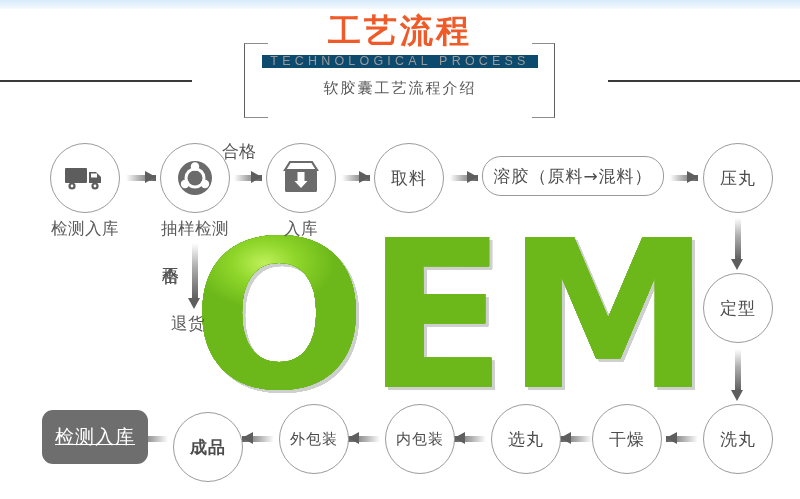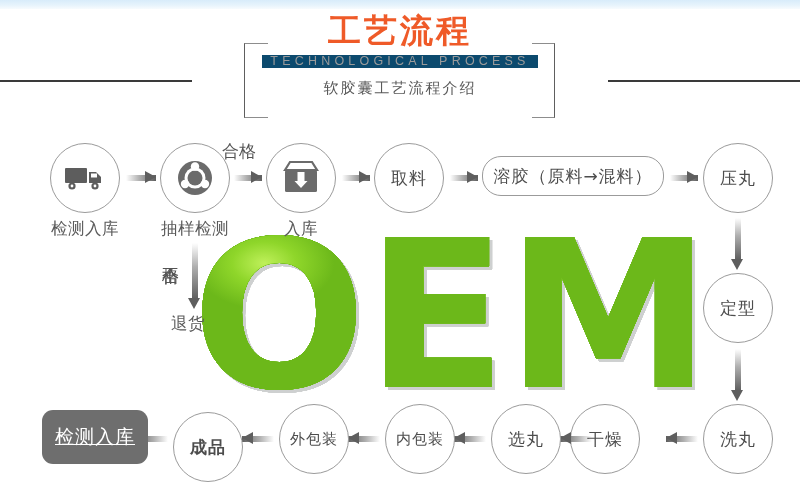--- a/index.html
+++ b/index.html
@@ -225,21 +225,21 @@
 
   <div class="node circ" style="left:703px;top:404px;width:70px;height:70px;">
     <span class="node-txt">洗丸</span>
   </div>
 
   <div class="arr-h l" style="left:666px;top:432px;width:32px;">
     <div class="shaft" style="width:32px;"></div>
       <div class="head"></div>
   </div>
 
-  <div class="node circ" style="left:570px;top:404px;width:70px;height:70px;">
+  <div class="node circ" style="left:592px;top:404px;width:70px;height:70px;">
     <span class="node-txt">干燥</span>
   </div>
 
   <div class="arr-h l" style="left:560px;top:432px;width:32px;">
     <div class="shaft" style="width:32px;"></div>
       <div class="head"></div>
   </div>
 
   <div class="node circ" style="left:491px;top:404px;width:70px;height:70px;">
     <span class="node-txt">选丸</span>

